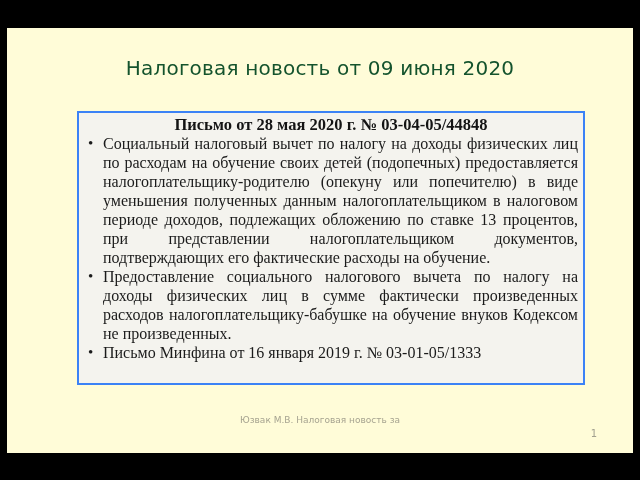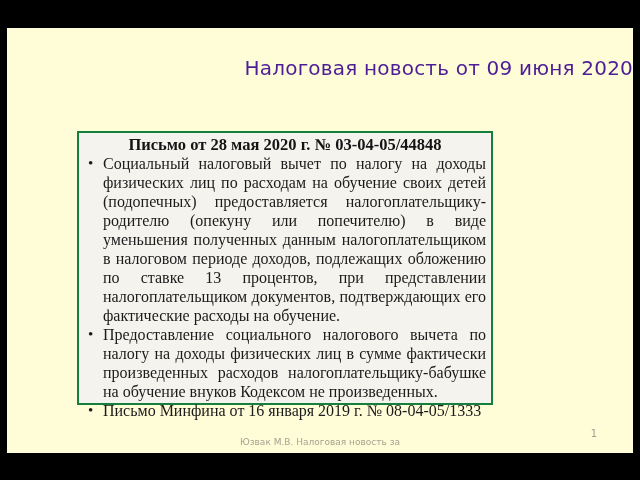--- a/index.html
+++ b/index.html
@@ -13,33 +13,33 @@
   .slide {
     position: absolute;
     left: 7px; top: 28px;
     width: 626px; height: 425px;
     background: #fffcd8;
   }
   .title {
     position: absolute;
     left: 0; top: 28px;
     width: 100%;
-    text-align: right;
+    text-align: center;
     font-family: "DejaVu Sans", sans-serif;
     font-size: 20px;
     letter-spacing: 0.2px;
-    color: #4c1d95;
+    color: #14532d;
   }
   .content-box {
     position: absolute;
-    left: 70px; top: 103px;
-    width: 416px; height: 274px;
+    left: 70px; top: 83px;
+    width: 508px; height: 274px;
     box-sizing: border-box;
     background: #f4f3ee;
-    border: 2px solid #15803d;
+    border: 2px solid #3b82f6;
   }
   .box-heading {
     font-family: "Liberation Serif", serif;
     font-size: 16.5px;
     line-height: 19px;
     font-weight: bold;
     text-align: center;
     color: #141414;
     padding-top: 2px;
   }
@@ -56,21 +56,21 @@
     line-height: 19px;
     color: #1b1b1b;
   }
   ul.bullets .marker {
     position: absolute;
     left: 9px; top: 0;
     font-size: 15px;
   }
   .footer {
     position: absolute;
-    left: 0; bottom: 4px;
+    left: 0; bottom: 26px;
     width: 100%;
     text-align: center;
     font-family: "DejaVu Sans", sans-serif;
     font-size: 9px;
     line-height: 13px;
     color: #a6a390;
   }
   .page-num {
     position: absolute;
     right: 36px; bottom: 14px;
@@ -94,21 +94,21 @@
         <li>
           <span class="marker">•</span>
           <span>Социальный налоговый вычет по налогу на доходы физических лиц по расходам на обучение своих детей (подопечных) предоставляется налогоплательщику-родителю (опекуну или попечителю) в виде уменьшения полученных данным налогоплательщиком в налоговом периоде доходов, подлежащих обложению по ставке 13 процентов, при представлении налогоплательщиком документов, подтверждающих его фактические расходы на обучение.</span>
         </li>
         <li>
           <span class="marker">•</span>
           <span>Предоставление социального налогового вычета по налогу на доходы физических лиц в сумме фактически произведенных расходов налогоплательщику-бабушке на обучение внуков Кодексом не произведенных.</span>
         </li>
         <li>
           <span class="marker">•</span>
-          <span>Письмо Минфина от 16 января 2019 г. № 08-04-05/1333</span>
+          <span>Письмо Минфина от 16 января 2019 г. № 03-01-05/1333</span>
         </li>
       </ul>
     </div>
 
     <div class="footer">
       <div>Юзвак М.В. Налоговая новость за</div>
     </div>
 
     <div class="page-num">1</div>
   </div>

